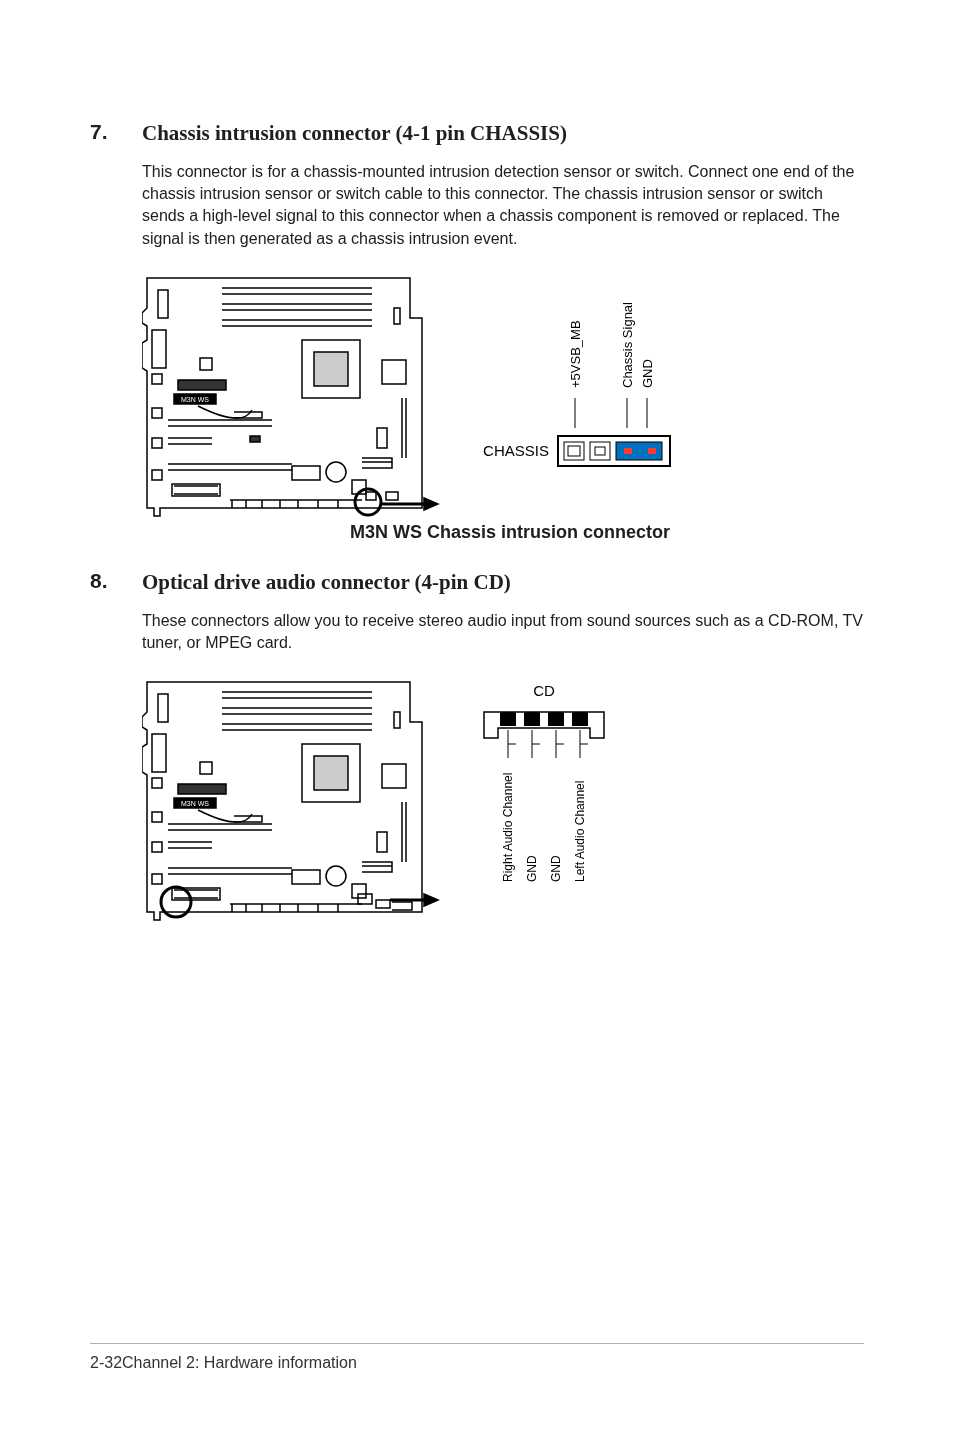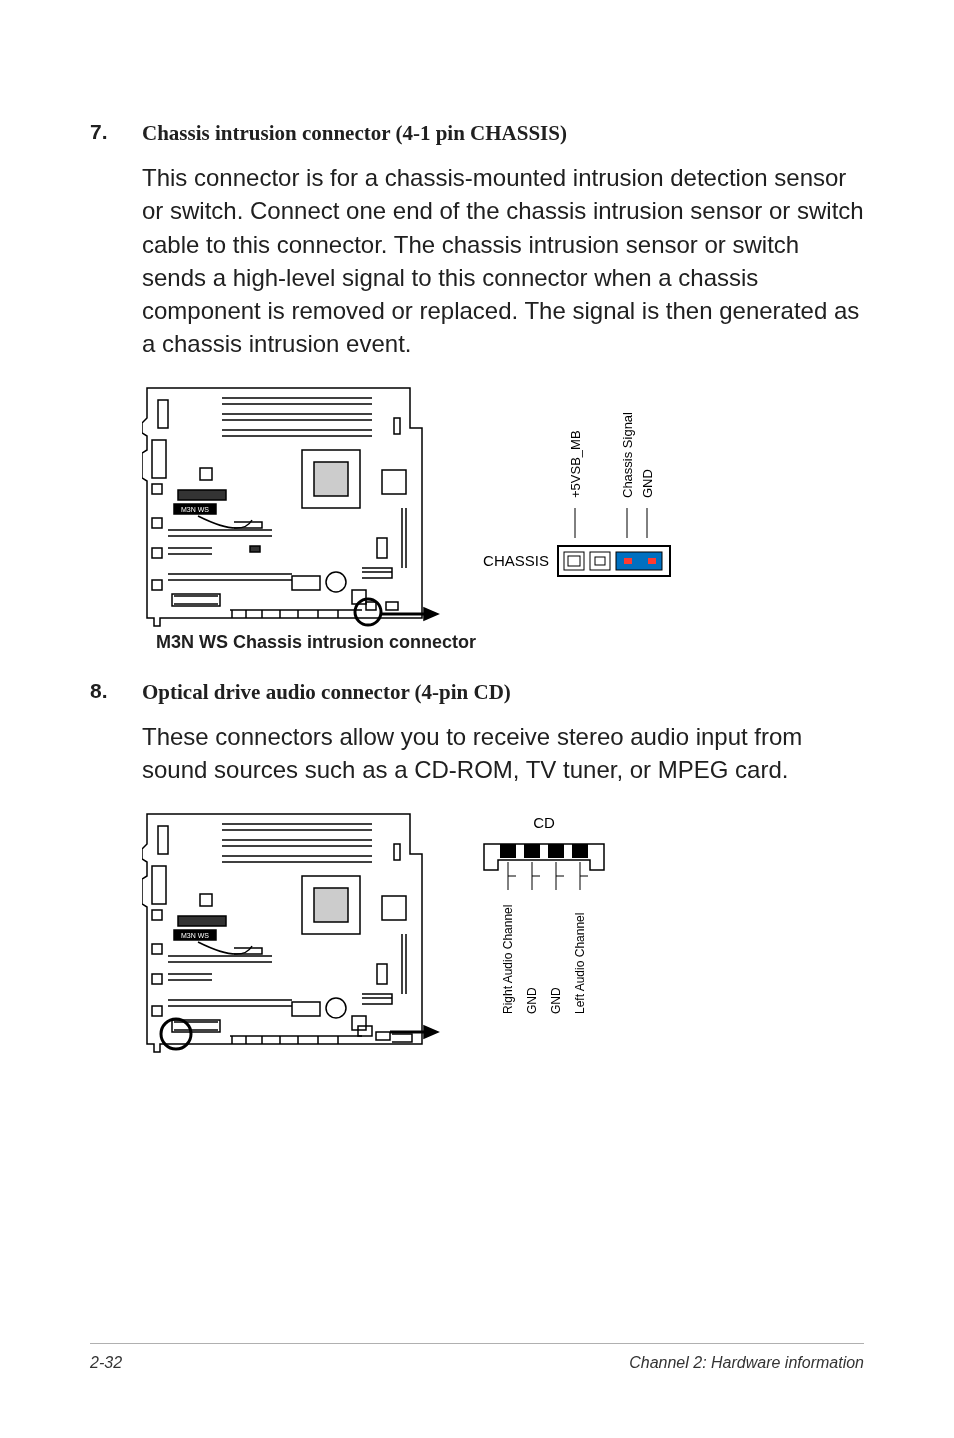--- a/index.html
+++ b/index.html
@@ -20,21 +20,21 @@
     width: 52px;
     flex-shrink: 0;
   }
   .heading-text {
     font-weight: bold;
     font-size: 21px;
     line-height: 1.3;
     font-family: Liberation Serif, serif;
   }
   .body-text {
-    font-size: 24px;
+    font-size: 16px;
     line-height: 1.38;
     margin-left: 52px;
     margin-bottom: 18px;
   }
   .diagram-container {
     margin-left: 52px;
     margin-bottom: 26px;
     position: relative;
   }
   .diagram-inner {
@@ -42,33 +42,32 @@
     align-items: flex-end;
     gap: 30px;
   }
   .board-svg { flex-shrink: 0; }
   .pin-svg { flex-shrink: 0; margin-bottom: 30px; }
   .diagram-caption {
     font-weight: bold;
     font-size: 18px;
     margin-top: 4px;
     margin-left: 14px;
+    text-align: center;
   }
   .footer {
     position: absolute;
     bottom: 66px;
     left: 90px;
     right: 90px;
     border-top: 1px solid #b0b0b0;
     padding-top: 10px;
     display: flex;
-    justify-content: space-between;
     font-size: 16px;
     color: #333;
-    font-style: italic;
   }
 </style>
 </head>
 <body>
 
 <div class="section">
   <div class="heading-row">
     <div class="heading-num">7.</div>
     <div class="heading-text">Chassis intrusion connector (4-1 pin CHASSIS)</div>
   </div>

